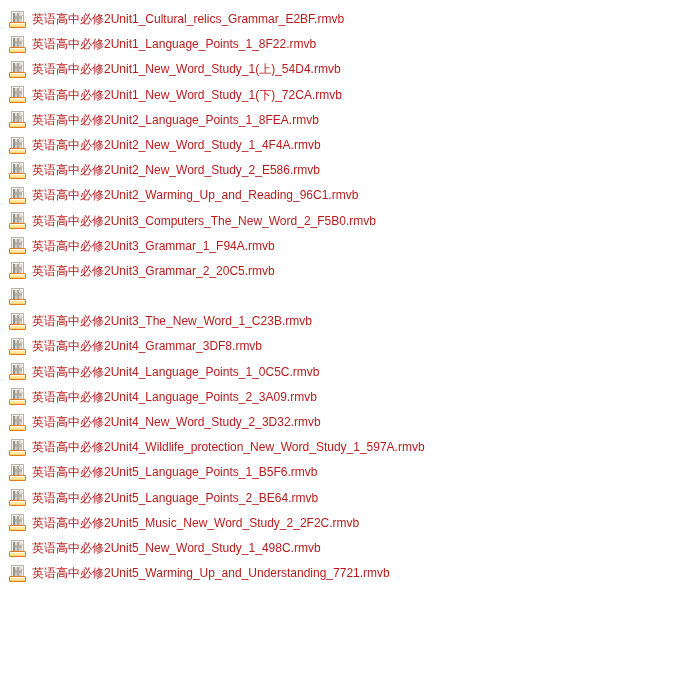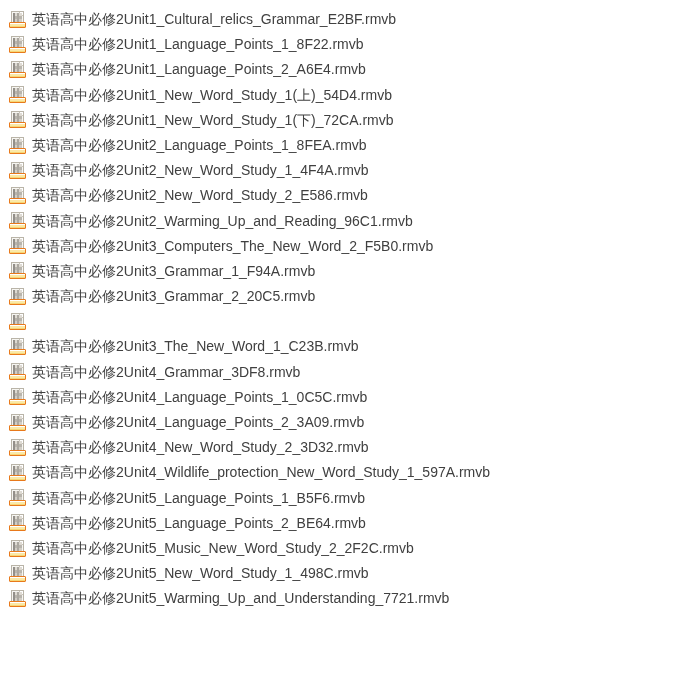--- a/index.html
+++ b/index.html
@@ -78,22 +78,22 @@
     bottom: 1px;
     width: 17px;
     height: 6px;
     background: linear-gradient(180deg, #ffffff 0 1px, #fbe9a8 1px 3px, #f6d777 3px 5px, #f0f0ee 5px 6px);
     border: 1px solid #e8791b;
     border-radius: 1px;
     box-sizing: border-box;
   }
 
   .file-name {
-    font-size: 14px;
-    color: #404040;
+    font-size: 12px;
+    color: #b91c1c;
     letter-spacing: 0px;
   }
 </style>
 </head>
 <body>
 
 <div id="file-list">
     <div class="file-row">
       <span class="file-icon">
         <span class="sheet"></span>
@@ -109,28 +109,20 @@
         <span class="bar"></span>
       </span>
       <span class="file-name">英语高中必修2Unit1_Language_Points_1_8F22.rmvb</span>
     </div>
     <div class="file-row">
       <span class="file-icon">
         <span class="sheet"></span>
         <span class="thumb"></span>
         <span class="bar"></span>
       </span>
-      <span class="file-name">英语高中必修2Unit1_Language_Points_2_A6E4.rmvb</span>
-    </div>
-    <div class="file-row">
-      <span class="file-icon">
-        <span class="sheet"></span>
-        <span class="thumb"></span>
-        <span class="bar"></span>
-      </span>
       <span class="file-name">英语高中必修2Unit1_New_Word_Study_1(上)_54D4.rmvb</span>
     </div>
     <div class="file-row">
       <span class="file-icon">
         <span class="sheet"></span>
         <span class="thumb"></span>
         <span class="bar"></span>
       </span>
       <span class="file-name">英语高中必修2Unit1_New_Word_Study_1(下)_72CA.rmvb</span>
     </div>

